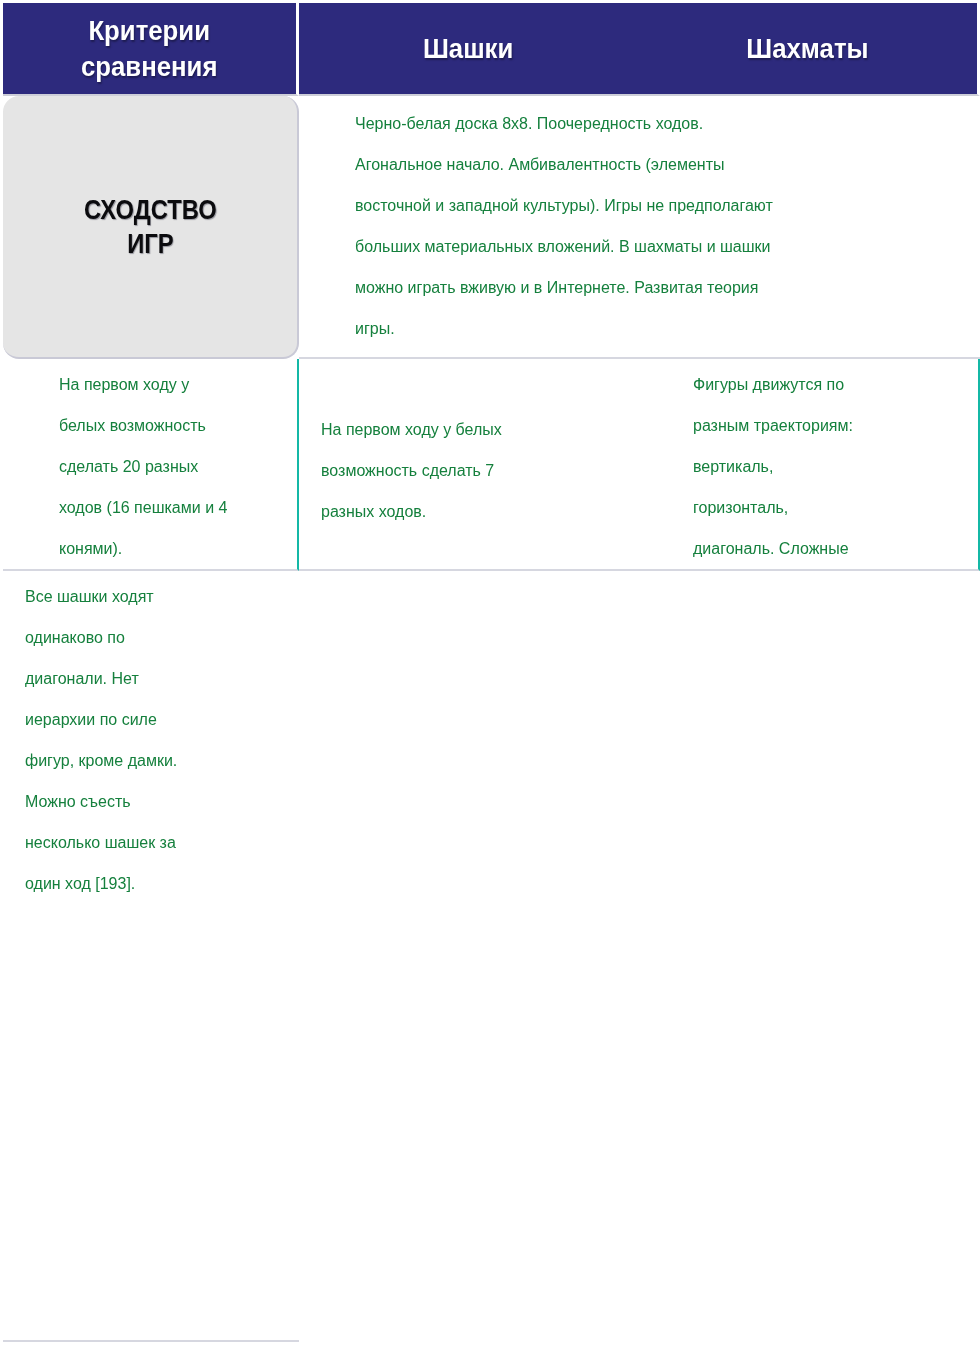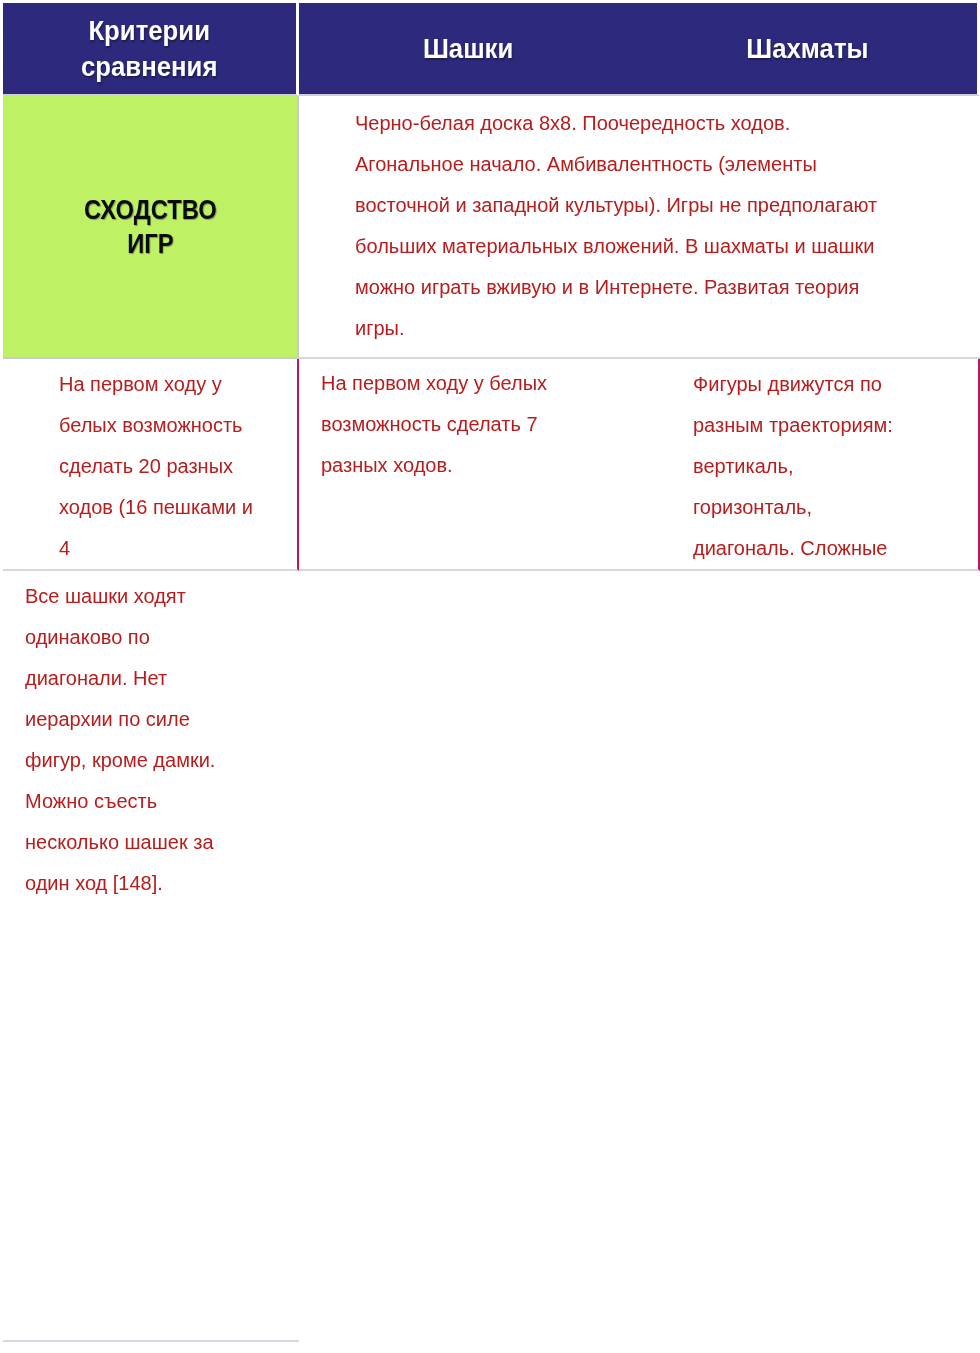--- a/index.html
+++ b/index.html
@@ -33,53 +33,54 @@
     font-size: 28px;
     line-height: 36px;
     text-align: center;
     white-space: pre-line;
     transform: scaleX(0.92);
     transform-origin: center;
     text-shadow: 1px 2px 2px rgba(0,0,0,0.35);
   }
   
   .crit {
-    background: #bef264;
+    background: #e5e5e5;
     display: flex;
     align-items: center;
     justify-content: center;
     border-right: 2px solid #c9c9d6;
     border-bottom: 2px solid #c9c9d6;
+    border-radius: 16px;
   }
   .crit .txt {
     display: inline-block;
     color: #0b0b0e;
     font-weight: bold;
     font-size: 27px;
     line-height: 34px;
     text-align: center;
     white-space: pre-line;
     transform: scaleX(0.88);
     transform-origin: center;
     text-shadow: 1px 1px 1px rgba(30,30,50,0.4);
   }
   
   .td {
     background: #ffffff;
-    color: #b91c1c;
-    font-size: 20px;
+    color: #15803d;
+    font-size: 16px;
     line-height: 41px;
     border-bottom: 2px solid #d6d7e0;
     overflow: hidden;
   }
   .td .txt { white-space: pre-line; display: block; }
   .td.merged   { padding: 7px 70px 0 56px; }
-  .td.chess    { padding: 5px 42px 4px 56px; border-right: 2px solid #be185d; }
+  .td.chess    { padding: 5px 42px 4px 56px; border-right: 2px solid #14b8a6; }
   .td.checkers { padding: 5px 58px 0 22px; }
-  .td.v-center { display: flex; align-items: flex-start; padding-top: 4px; }
+  .td.v-center { display: flex; align-items: center; padding-top: 12px; }
 </style>
 </head>
 <body>
 
 <div class="table">
 
   <div class="th gap-right">
     <span class="txt">Критерии
 сравнения</span>
   </div>
@@ -137,16 +138,16 @@
 королю.</span>
   </div>
   <div class="td checkers">
     <span class="txt">Все шашки ходят
 одинаково по
 диагонали. Нет
 иерархии по силе
 фигур, кроме дамки.
 Можно съесть
 несколько шашек за
-один ход [148].</span>
+один ход [193].</span>
   </div>
 
 </div>
 
 </body></html>

